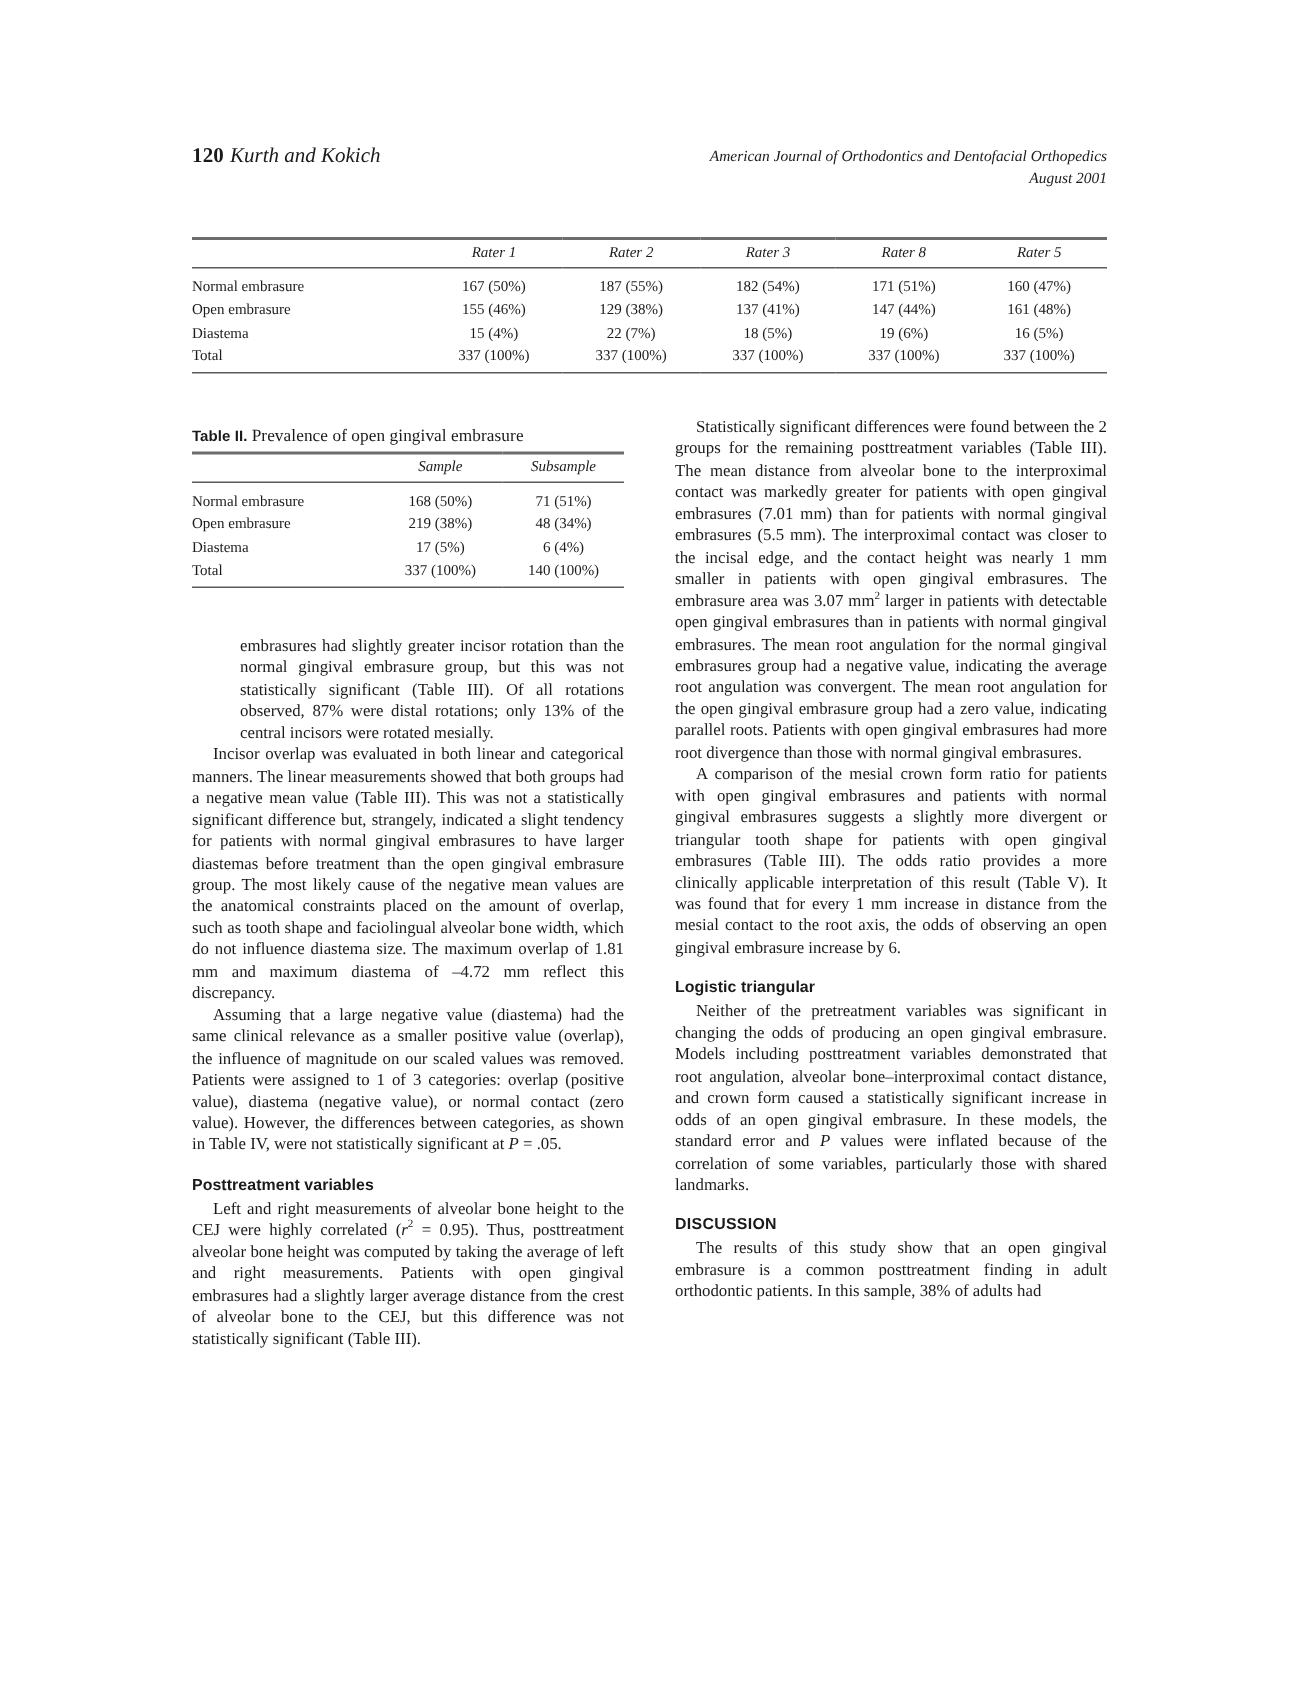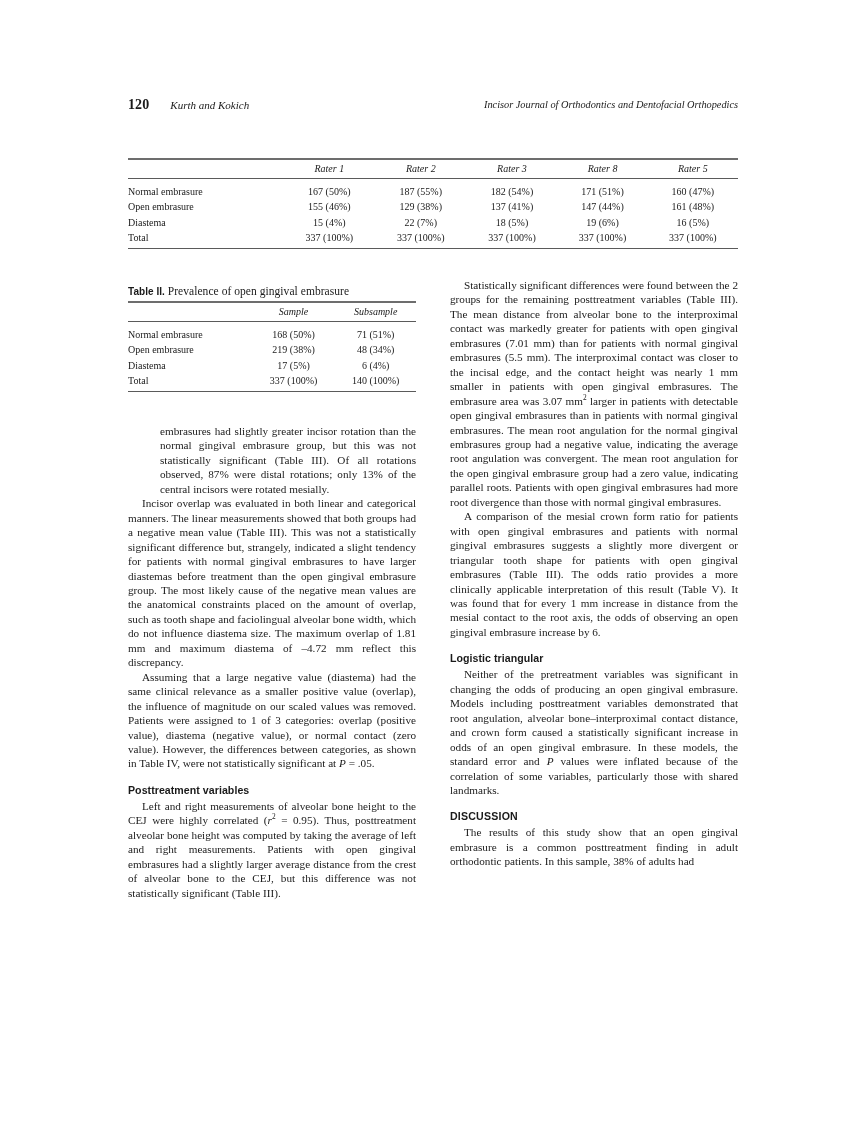--- a/index.html
+++ b/index.html
@@ -41,22 +41,22 @@
   }
   .rh-folio {
     font-family: Liberation Serif, serif;
     font-weight: bold;
     font-size: 14px;
     font-style: normal;
     letter-spacing: 0.1px;
   }
   .rh-authors {
     font-style: italic;
-    font-size: 11px;
-    margin-left: 21px;
+    font-size: 14px;
+    margin-left: 4px;
   }
   .rh-right {
     position: absolute;
     right: 0;
     top: 0;
     text-align: right;
     font-style: italic;
     font-size: 10.3px;
     line-height: 15px;
     white-space: nowrap;
@@ -162,21 +162,22 @@
 </head>
 <body>
 
 <div class="page">
 
   <div class="running-head">
     <div class="rh-left">
       <span class="rh-folio">120</span><span class="rh-authors">Kurth and Kokich</span>
     </div>
     <div class="rh-right">
-      <div>Incisor Journal of Orthodontics and Dentofacial Orthopedics</div>
+      <div>American Journal of Orthodontics and Dentofacial Orthopedics</div>
+      <div>August 2001</div>
     </div>
   </div>
 
   <div class="table-block" id="table-1-block">
     <table class="data">
       <colgroup>
         <col style="width:25.5%">
           <col style="width:15.0%">
           <col style="width:15.0%">
           <col style="width:14.9%">

